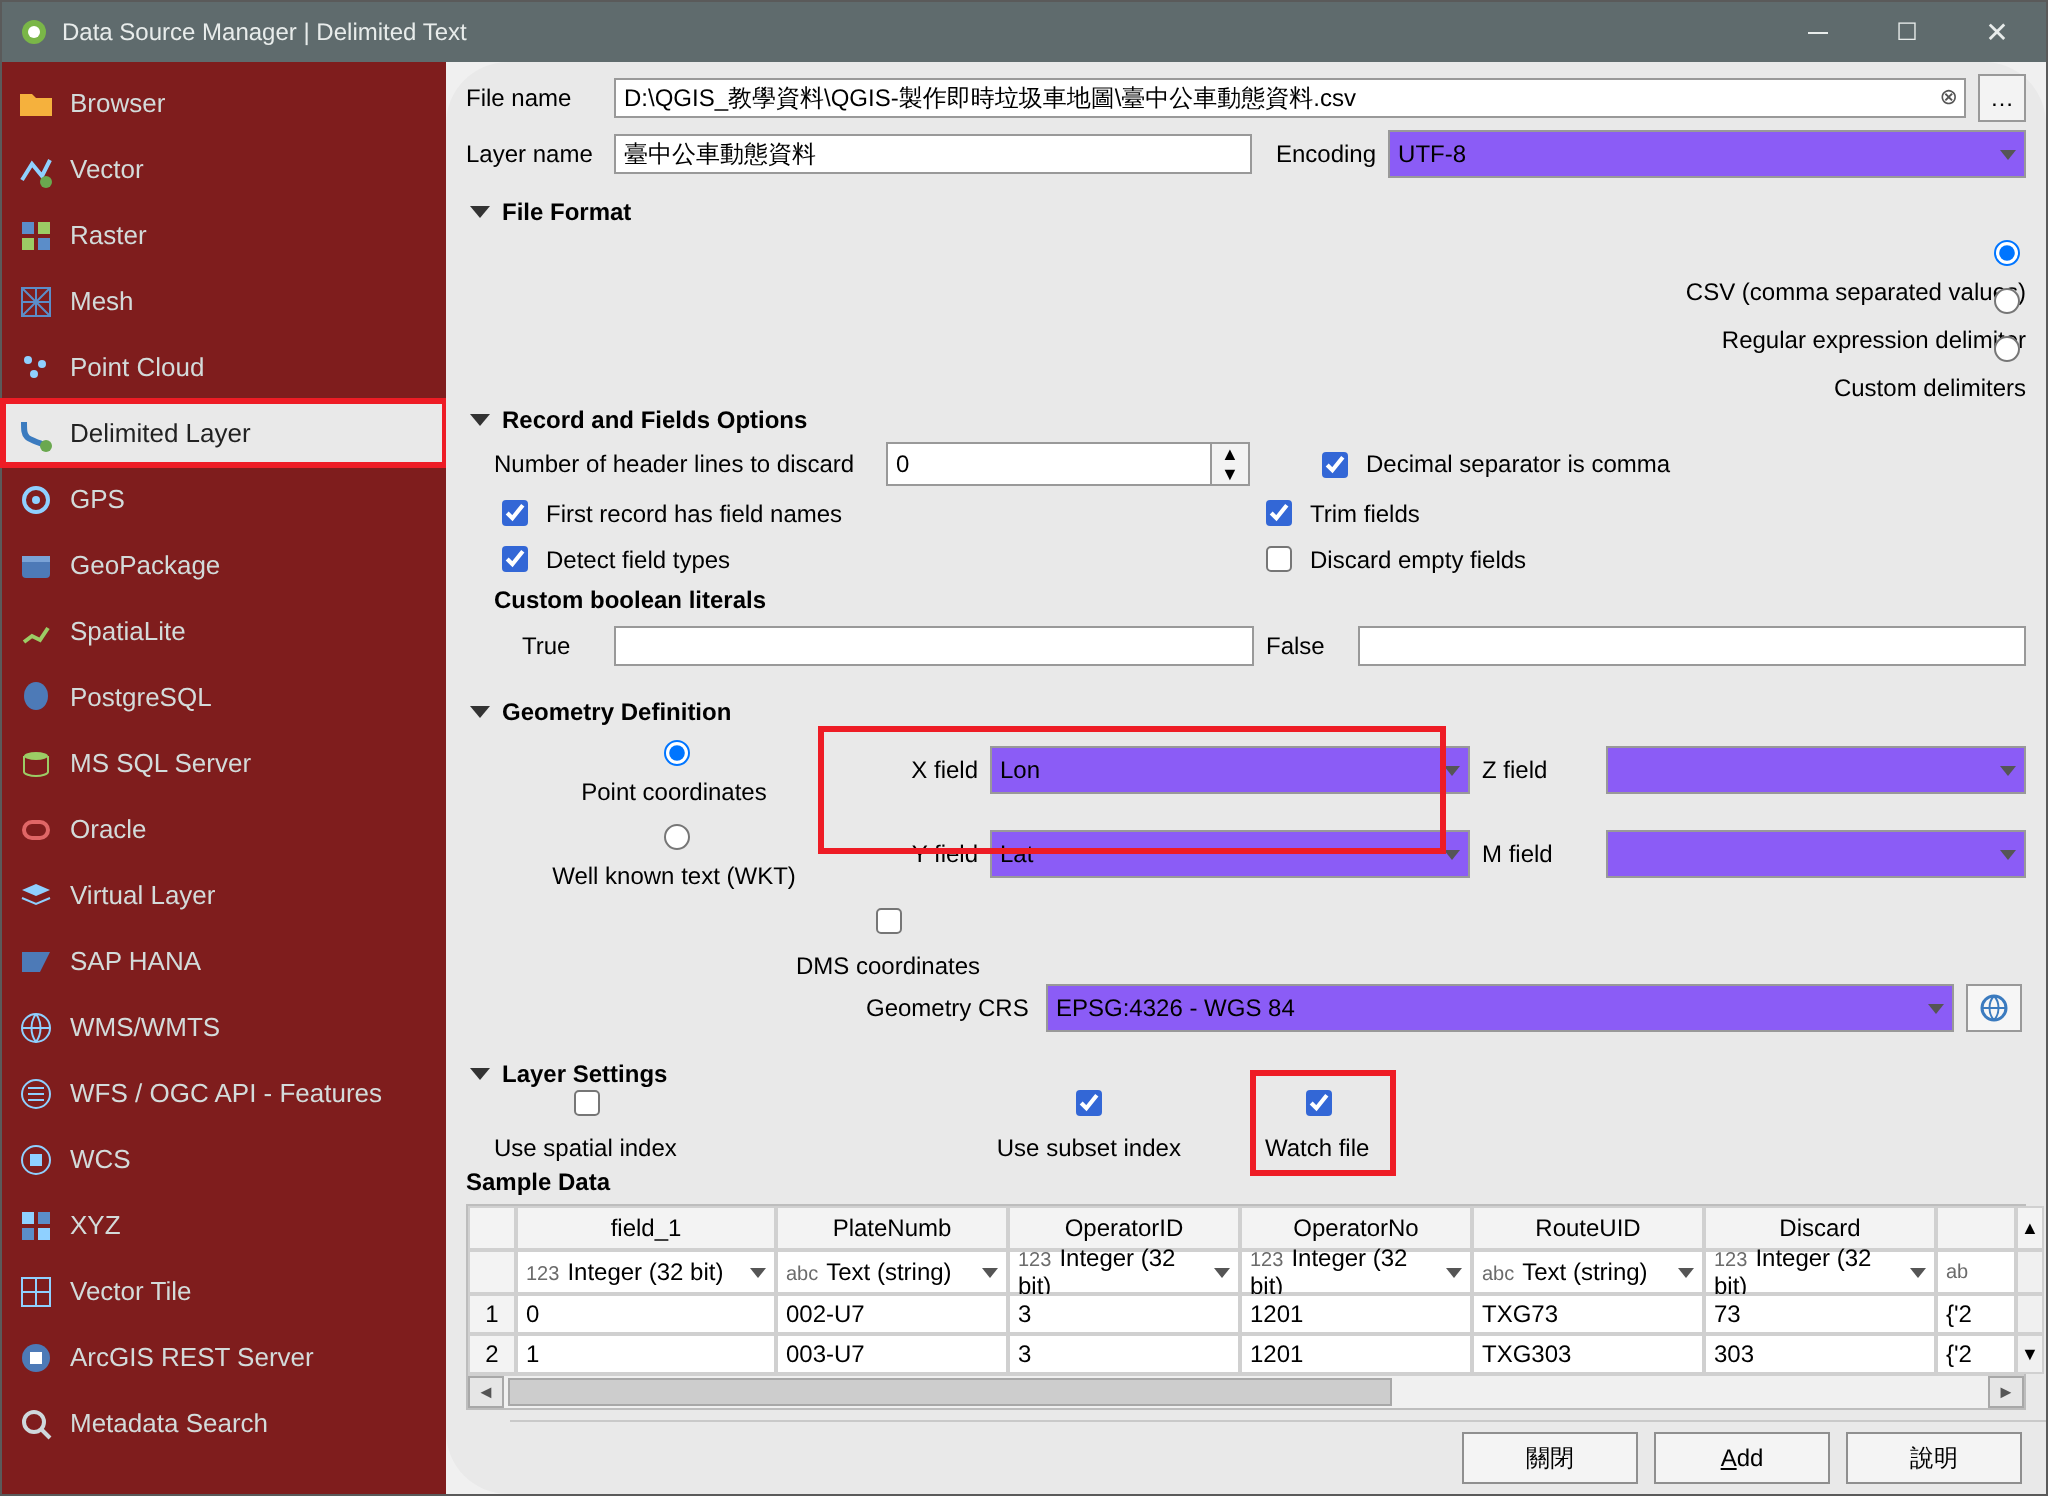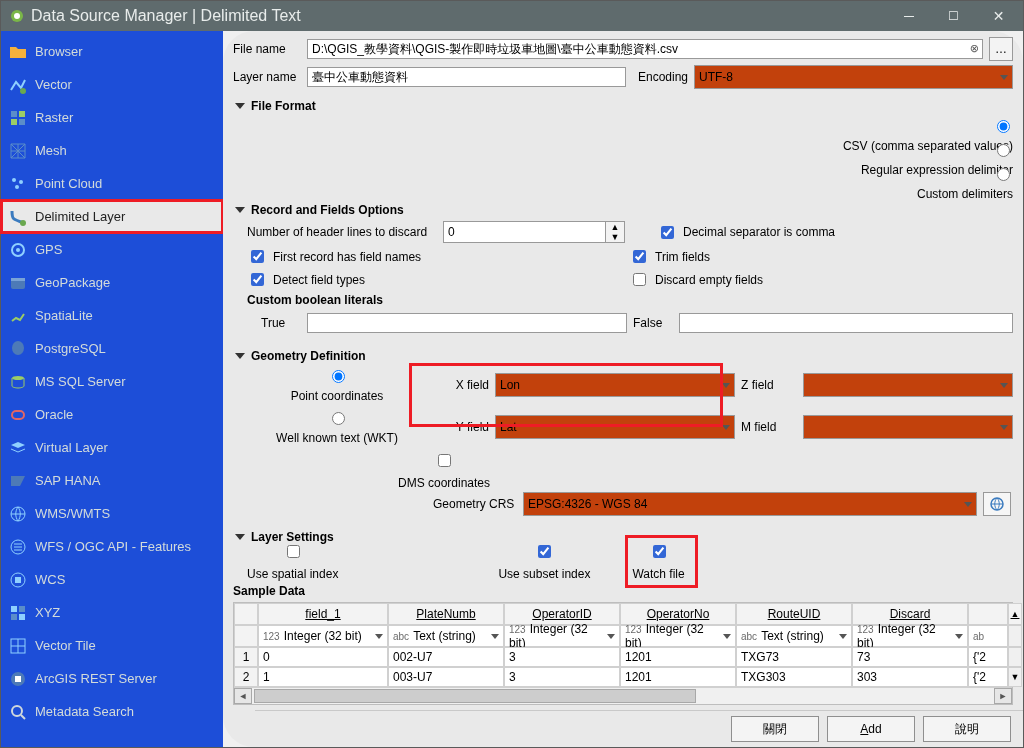--- a/index.html
+++ b/index.html
@@ -1,25 +1,25 @@
 <!DOCTYPE html>
 <html><head>
 <meta charset="utf-8">
 <style>
   html,body{margin:0;padding:0;font-family:"Segoe UI",Tahoma,sans-serif;font-size:12px;color:#000;background:#e9e9e9;}
   .window{width:1024px;height:748px;background:#f0f0f0;position:relative;display:flex;flex-direction:column;border:1px solid #5a5a5a;box-sizing:border-box;}
   .titlebar{height:30px;background:#5f6b6d;color:#e8eceb;display:flex;align-items:center;padding:0 2px 0 8px;}
   .titlebar .ticon{width:16px;height:16px;margin-right:6px;display:inline-block;}
-  .titlebar .title{flex:1;font-size:16px;}
+  .titlebar .title{flex:1;font-size:12px;}
   .tb-btn{width:45px;height:30px;display:flex;align-items:center;justify-content:center;color:#e8eceb;}
   .tb-min::before{content:"";display:block;width:10px;border-top:1px solid #e8eceb;}
   .tb-max{font-size:12px;}
   .tb-close{font-size:14px;}
   .body{flex:1;display:flex;min-height:0;}
-  .sidebar{width:222px;background:#1d4ed8;color:#dfe7e6;display:flex;flex-direction:column;padding-top:4px;}
+  .sidebar{width:222px;background:#7f1d1d;color:#dfe7e6;display:flex;flex-direction:column;padding-top:4px;}
   .sb-item{height:33px;display:flex;align-items:center;padding-left:8px;gap:8px;font-size:13px;color:#d3dbda;}
   .sb-item.active{background:#e9e9e9;color:#222;}
   .sb-item.hl{outline:3px solid #ee1c25;outline-offset:-2px;}
   .sb-icon{width:18px;height:18px;display:inline-flex;align-items:center;justify-content:center;}
   .sb-icon svg{width:18px;height:18px;}
 
   .main{flex:1;display:flex;flex-direction:column;background:#e9e9e9;min-width:0;border-radius:31px;}
   .content{flex:1;overflow:auto;padding:6px 10px 4px 10px;}
   .row{display:flex;align-items:center;margin-bottom:4px;gap:6px;}
   .lbl{width:68px;white-space:nowrap;}
@@ -35,29 +35,29 @@
   .spin{display:flex;height:22px;}
   .spin input{width:162px;border:1px solid #999;border-right:none;height:22px;padding:0 4px;}
   .spin .sb{width:18px;border:1px solid #999;background:#f3f3f3;font-size:9px;display:flex;flex-direction:column;}
   .spin .sb span{flex:1;display:flex;align-items:center;justify-content:center;}
   .chk{width:13px;height:13px;accent-color:#3367d6;}
   .rad{width:13px;height:13px;}
   .inline{display:flex;align-items:center;gap:6px;flex-direction:column;}
 
   .geom-row{display:grid;grid-template-columns:180px 56px 240px 56px 1fr;align-items:center;gap:6px;margin-bottom:6px;position:relative;}
   .hl-xy{position:absolute;border:3px solid #ee1c25;pointer-events:none;}
-  .select-like{height:22px;border:1px solid #999;background:#c2410c;display:flex;align-items:center;padding:0 4px;justify-content:space-between;}
+  .select-like{height:22px;border:1px solid #999;background:#8b5cf6;display:flex;align-items:center;padding:0 4px;justify-content:space-between;}
   .select-like .arrow{border-left:4px solid transparent;border-right:4px solid transparent;border-top:5px solid #555;margin-left:6px;}
 
   .layer-row{display:flex;align-items:center;gap:40px;padding-left:14px;height:26px;}
   .hl-watch{outline:3px solid #ee1c25;outline-offset:2px;padding:2px 8px 2px 2px;}
 
   .sample{margin-top:4px;}
   .grid-wrap{border:1px solid #bdbdbd;background:#fff;}
-  .gh{display:grid;grid-template-columns:24px 130px 116px 116px 116px 116px 116px 40px 14px;text-decoration:underline;}
+  .gh{display:grid;grid-template-columns:24px 130px 116px 116px 116px 116px 116px 40px 14px;}
   .gh div{border:1px solid #d0d0d0;background:#f3f3f3;height:22px;display:flex;align-items:center;justify-content:center;font-size:12px;box-sizing:border-box;}
   .typerow{display:grid;grid-template-columns:24px 130px 116px 116px 116px 116px 116px 40px 14px;}
   .typerow div{border:1px solid #d0d0d0;background:#fff;height:22px;display:flex;align-items:center;padding:0 4px;font-size:12px;box-sizing:border-box;justify-content:space-between;}
   .typerow div:first-child{background:#f3f3f3;}
   .typerow .sa{border-left:4px solid transparent;border-right:4px solid transparent;border-top:5px solid #555;}
   .drow{display:grid;grid-template-columns:24px 130px 116px 116px 116px 116px 116px 40px 14px;}
   .drow div{border:1px solid #d0d0d0;background:#fff;height:20px;display:flex;align-items:center;padding:0 4px;font-size:12px;box-sizing:border-box;}
   .drow div:first-child{background:#f3f3f3;justify-content:center;}
   .hscroll{height:16px;background:#f0f0f0;border-top:1px solid #d0d0d0;display:flex;align-items:center;}
   .hscroll .thumb{height:12px;width:440px;background:#cdcdcd;margin-left:2px;border:1px solid #a8a8a8;}

